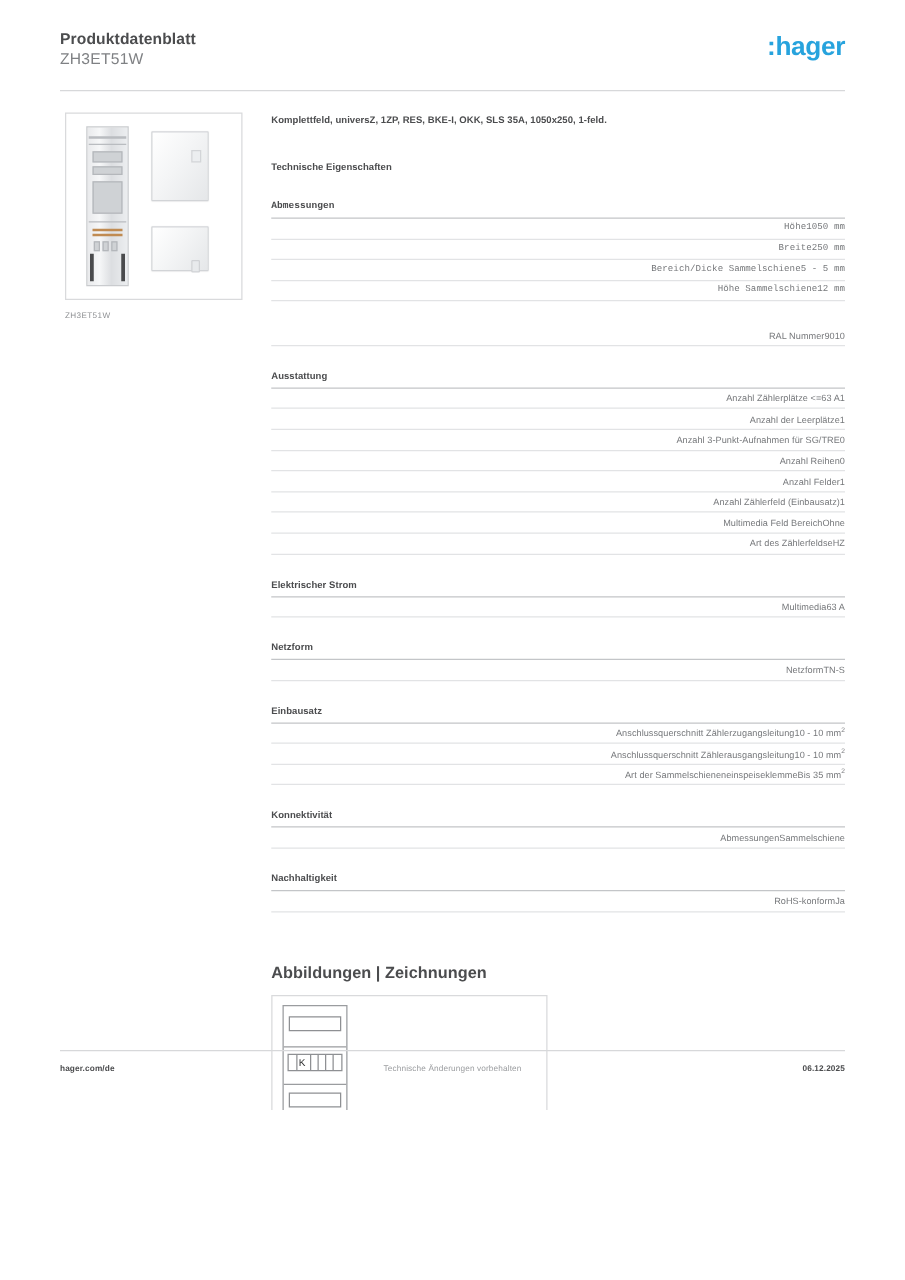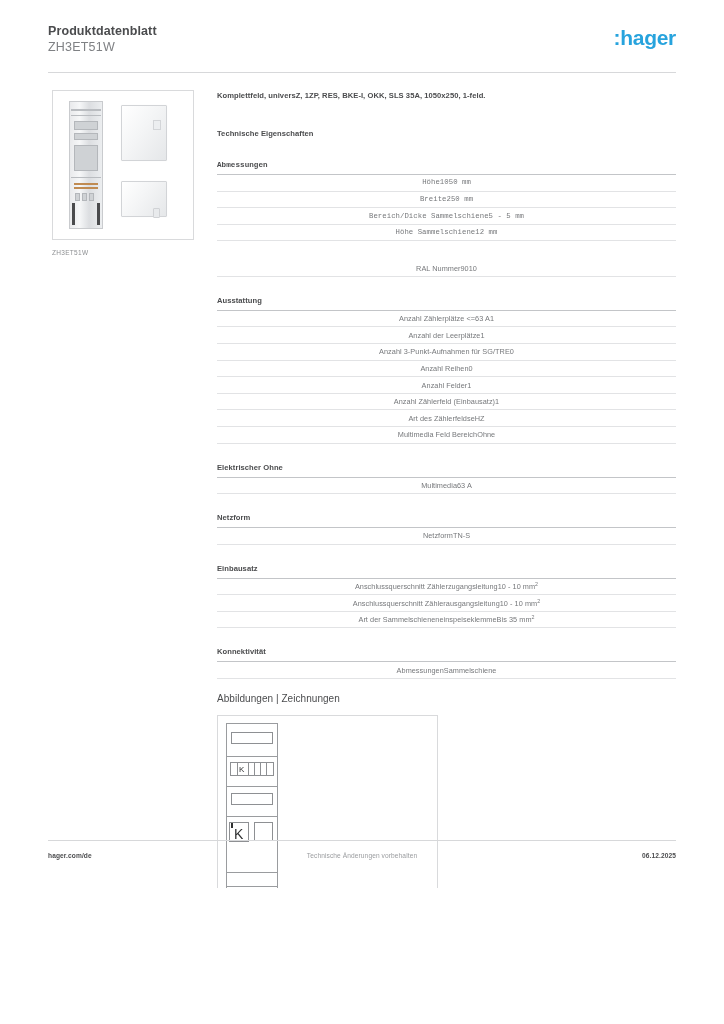--- a/index.html
+++ b/index.html
@@ -180,37 +180,37 @@
     font-size: 7.6px;
     font-weight: bold;
     color: #4b4c4e;
     letter-spacing: 0.05px;
     padding-bottom: 4px;
     border-bottom: 1px solid #c3c5c8;
     line-height: 10px;
   }
   .spec-row {
     display: flex;
-    justify-content: center;
+    justify-content: flex-end;
     align-items: baseline;
     font-size: 7.3px;
     color: #76787b;
     border-bottom: 1px solid #e2e3e5;
     padding: 3.4px 0 3.2px 0;
     line-height: 9px;
     letter-spacing: 0.05px;
   }
   .spec-label { white-space: nowrap; }
   .spec-value { white-space: nowrap; text-align: right; }
   .spec-value sup { font-size: 5.3px; vertical-align: super; line-height: 0; }
 
   .drawings-title {
-    margin-top: 14px;
-    font-size: 10px;
-    font-weight: normal;
+    margin-top: 40px;
+    font-size: 13px;
+    font-weight: bold;
     color: #4b4c4e;
     letter-spacing: 0.05px;
   }
 
   
   .drawing-frame {
     margin-top: 11px;
     width: 221px;
     height: 230px;
     border: 1px solid #d9dadc;
@@ -377,30 +377,30 @@
           </div>
           <div class="spec-row">
             <span class="spec-label">Anzahl Felder</span>
             <span class="spec-value">1</span>
           </div>
           <div class="spec-row">
             <span class="spec-label">Anzahl Zählerfeld (Einbausatz)</span>
             <span class="spec-value">1</span>
           </div>
           <div class="spec-row">
+            <span class="spec-label">Multimedia Feld Bereich</span>
+            <span class="spec-value">Ohne</span>
+          </div>
+          <div class="spec-row">
             <span class="spec-label">Art des Zählerfelds</span>
             <span class="spec-value">eHZ</span>
           </div>
-          <div class="spec-row">
-            <span class="spec-label">Multimedia Feld Bereich</span>
-            <span class="spec-value">Ohne</span>
-          </div>
-        </div>
-        <div class="spec-group">
-          <div class="group-title">Elektrischer Ohne</div>
+        </div>
+        <div class="spec-group">
+          <div class="group-title">Elektrischer Strom</div>
           <div class="spec-row">
             <span class="spec-label">Multimedia</span>
             <span class="spec-value">63 A</span>
           </div>
         </div>
         <div class="spec-group">
           <div class="group-title">Netzform</div>
           <div class="spec-row">
             <span class="spec-label">Netzform</span>
             <span class="spec-value">TN-S</span>
@@ -419,20 +419,27 @@
           <div class="spec-row">
             <span class="spec-label">Art der Sammelschieneneinspeiseklemme</span>
             <span class="spec-value"><span>Bis 35 mm</span><sup>2</sup></span>
           </div>
         </div>
         <div class="spec-group">
           <div class="group-title">Konnektivität</div>
           <div class="spec-row">
             <span class="spec-label">Abmessungen</span>
             <span class="spec-value">Sammelschiene</span>
+          </div>
+        </div>
+        <div class="spec-group">
+          <div class="group-title">Nachhaltigkeit</div>
+          <div class="spec-row">
+            <span class="spec-label">RoHS-konform</span>
+            <span class="spec-value">Ja</span>
           </div>
         </div>
       </div>
 
     <div class="drawings-title">Abbildungen | Zeichnungen</div>
 
     <div class="drawing-frame">
       <div class="dw">
 
         <div class="dw-div" style="top:32px;"></div>

